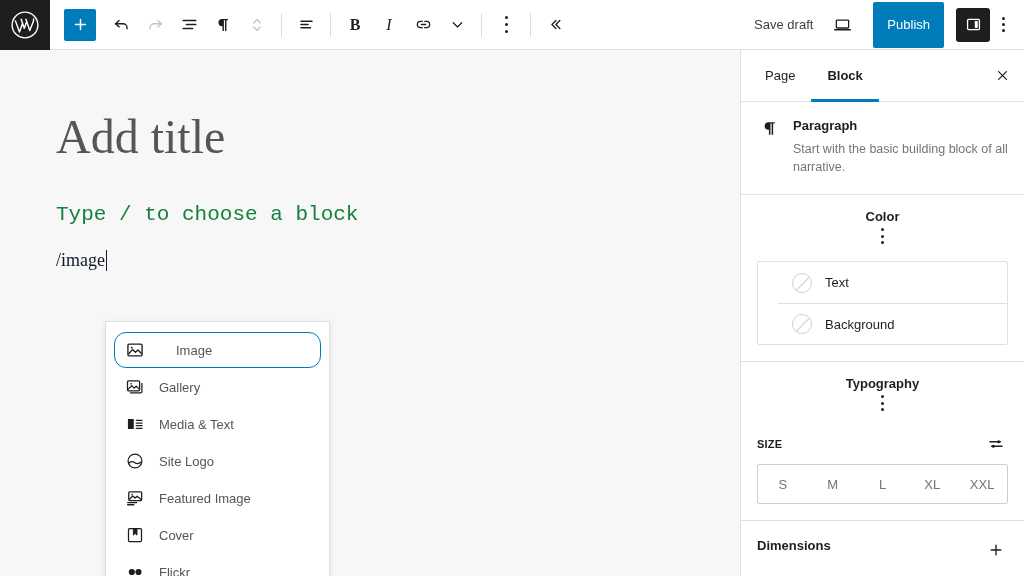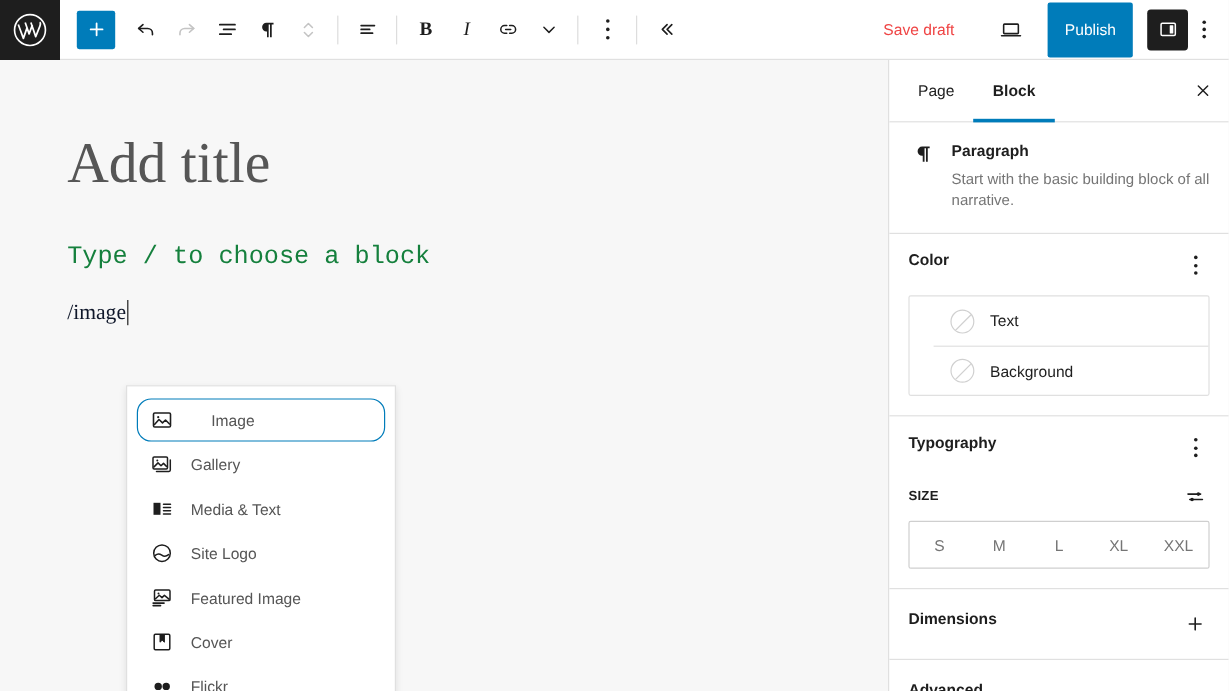--- a/index.html
+++ b/index.html
@@ -30,21 +30,21 @@
     border-radius: 2px; cursor: pointer; flex: 0 0 auto; color: #1e1e1e;
   }
   .tb-btn.disabled { color: #c4c4c4; cursor: default; }
   .tb-add {
     width: 32px; height: 32px; background: #007cba; color: #fff; border-radius: 2px;
     display: flex; align-items: center; justify-content: center; cursor: pointer;
     margin-right: 8px; flex: 0 0 32px;
   }
   .tb-sep { width: 1px; height: 24px; background: #ddd; margin: 0 7px; flex: 0 0 1px; }
   .save-draft {
-    color: #ef4444; font-size: 13px; cursor: pointer; margin-right: 30px;
+    color: #404040; font-size: 13px; cursor: pointer; margin-right: 12px;
     white-space: nowrap;
   }
   .publish-btn {
     background: #007cba; color: #fff; font-size: 13px; border-radius: 2px;
     padding: 0 14px; height: 46px; display: flex; align-items: center;
     cursor: pointer; margin-left: 14px; white-space: nowrap;
   }
   .sidebar-toggle {
     width: 34px; height: 34px; background: #1e1e1e; color: #fff; border-radius: 3px;
     display: flex; align-items: center; justify-content: center; cursor: pointer;
@@ -118,22 +118,23 @@
   .sb-close {
     margin-left: auto; width: 44px; display: flex; align-items: center;
     justify-content: center; cursor: pointer; color: #1e1e1e;
   }
   .blockcard { display: flex; padding: 16px 16px 18px 16px; border-bottom: 1px solid #e0e0e0; }
   .bc-icon { width: 24px; flex: 0 0 24px; margin-right: 12px; display: flex; justify-content: center; padding-top: 1px; }
   .bc-title { font-size: 13px; font-weight: 600; color: #1e1e1e; margin-bottom: 7px; }
   .bc-desc { font-size: 12.5px; color: #757575; line-height: 1.45; }
 
   .sec-head {
-    display: flex; align-items: flex-start; justify-content: space-between;
+    display: flex; align-items: center; justify-content: space-between;
     padding: 14px 16px 13px 16px;
+    flex-direction: column;
   }
   .sec-title { font-size: 13px; font-weight: 600; color: #1e1e1e; }
   .hr { height: 1px; background: #e0e0e0; }
 
   .color-group { margin: 0 16px 16px 16px; border: 1px solid #e0e0e0; border-radius: 2px; padding-left: 20px; }
   .color-row { display: flex; align-items: center; height: 41px; padding: 0 14px; cursor: pointer; }
   .color-row + .color-row { border-top: 1px solid #e0e0e0; }
   .swatch {
     width: 20px; height: 20px; border-radius: 50%; border: 1px solid #d0d0d0;
     margin-right: 13px; flex: 0 0 20px; position: relative; overflow: hidden;

